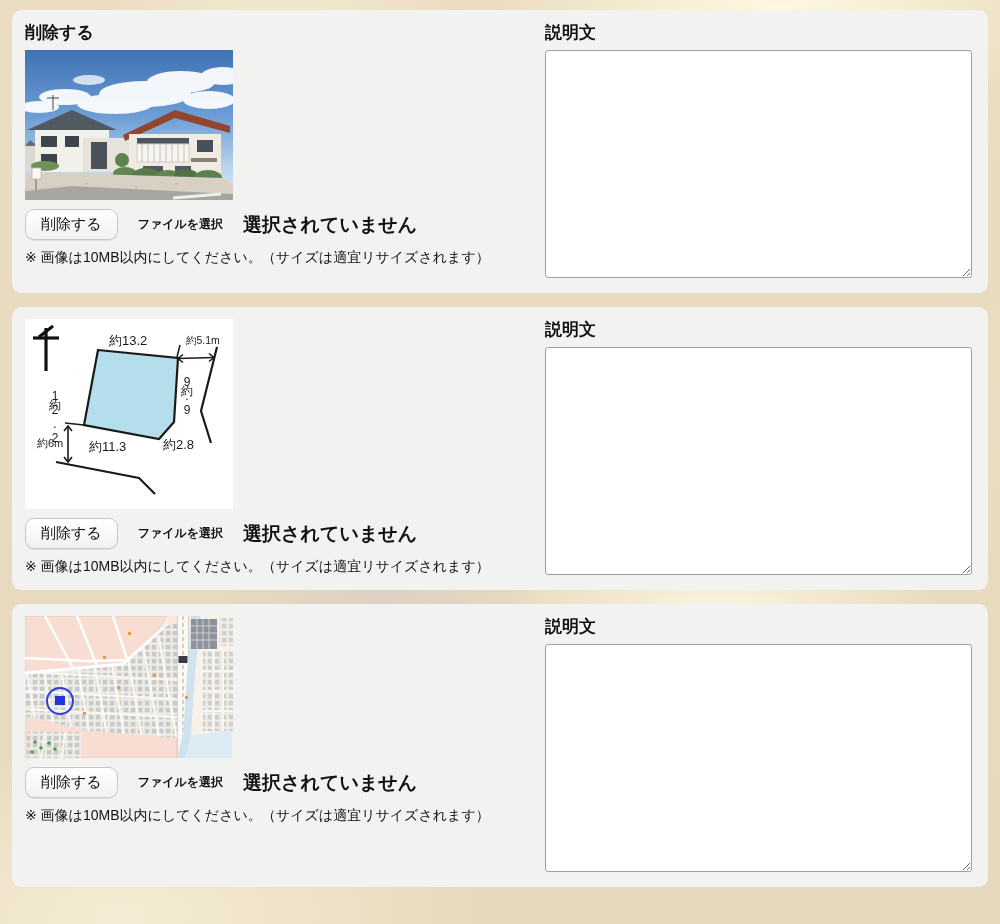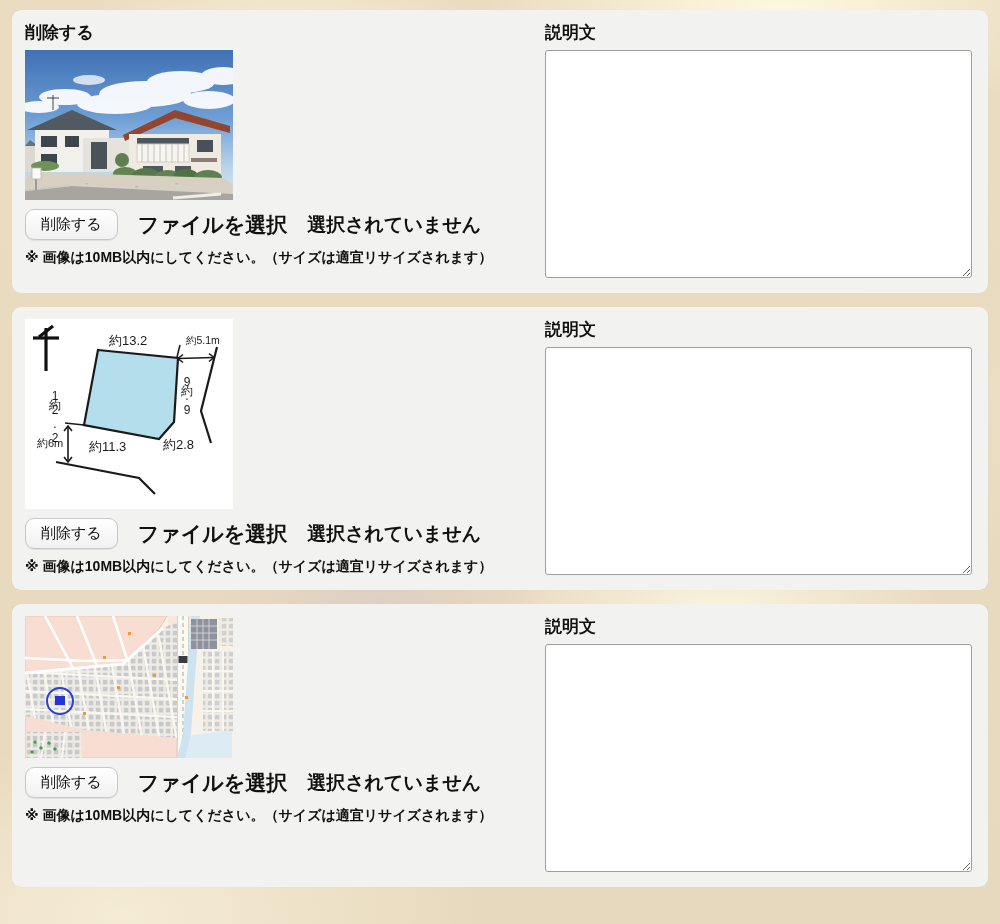--- a/index.html
+++ b/index.html
@@ -32,23 +32,23 @@
   .preview svg{display:block;}
   .controls{margin-top:9px;display:flex;align-items:center;}
   .del-btn{
     font-family:inherit;font-size:15px;color:#111;
     padding:4px 15px 5px 15px;
     border:1px solid #c7c7c7;border-radius:9px;
     background:linear-gradient(#ffffff,#f1f1f1);
     box-shadow:0 1px 1px rgba(0,0,0,.07);
     cursor:pointer;line-height:20px;
   }
-  .file-btn{font-size:21px;font-weight:600;margin-left:20px;cursor:pointer;white-space:nowrap;}
+  .file-btn{font-size:12px;font-weight:600;margin-left:20px;cursor:pointer;white-space:nowrap;}
   .file-status{font-size:19px;font-weight:600;margin-left:20px;white-space:nowrap;}
-  .note{font-size:14px;margin:8px 0 0 0;line-height:18px;font-weight:bold;}
+  .note{font-size:14px;margin:8px 0 0 0;line-height:18px;}
   .desc{
     display:block;width:100%;height:228px;box-sizing:border-box;
     background:#fff;border:1px solid #9f9f9f;border-radius:3px;
     resize:both;font-family:inherit;font-size:14px;padding:4px 6px;
     outline:none;
   }
   svg text{font-family:"Liberation Sans","DejaVu Sans",sans-serif;fill:#1a1a1a;}
   .vt{writing-mode:vertical-rl;text-orientation:upright;}
 </style>
 </head>

